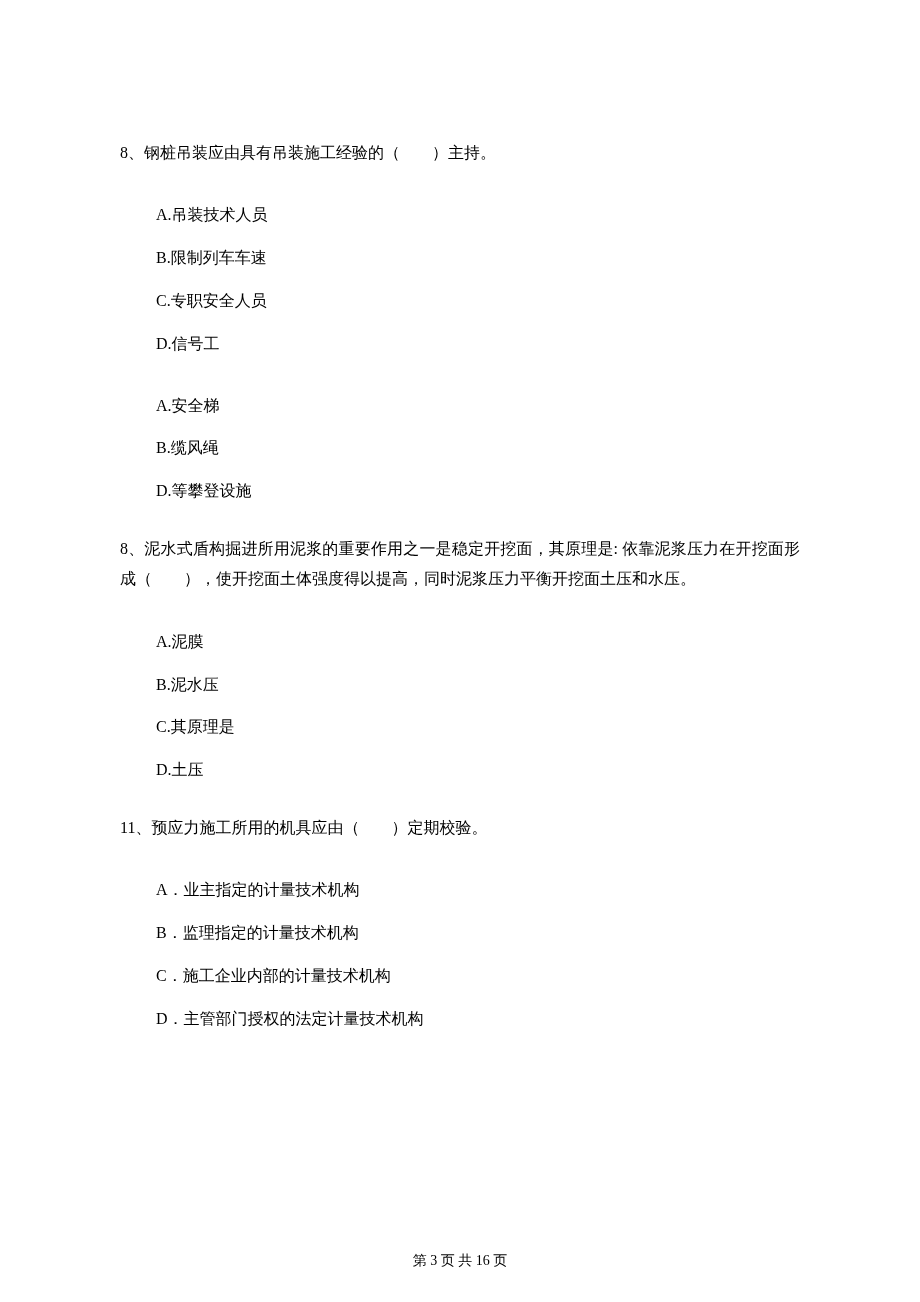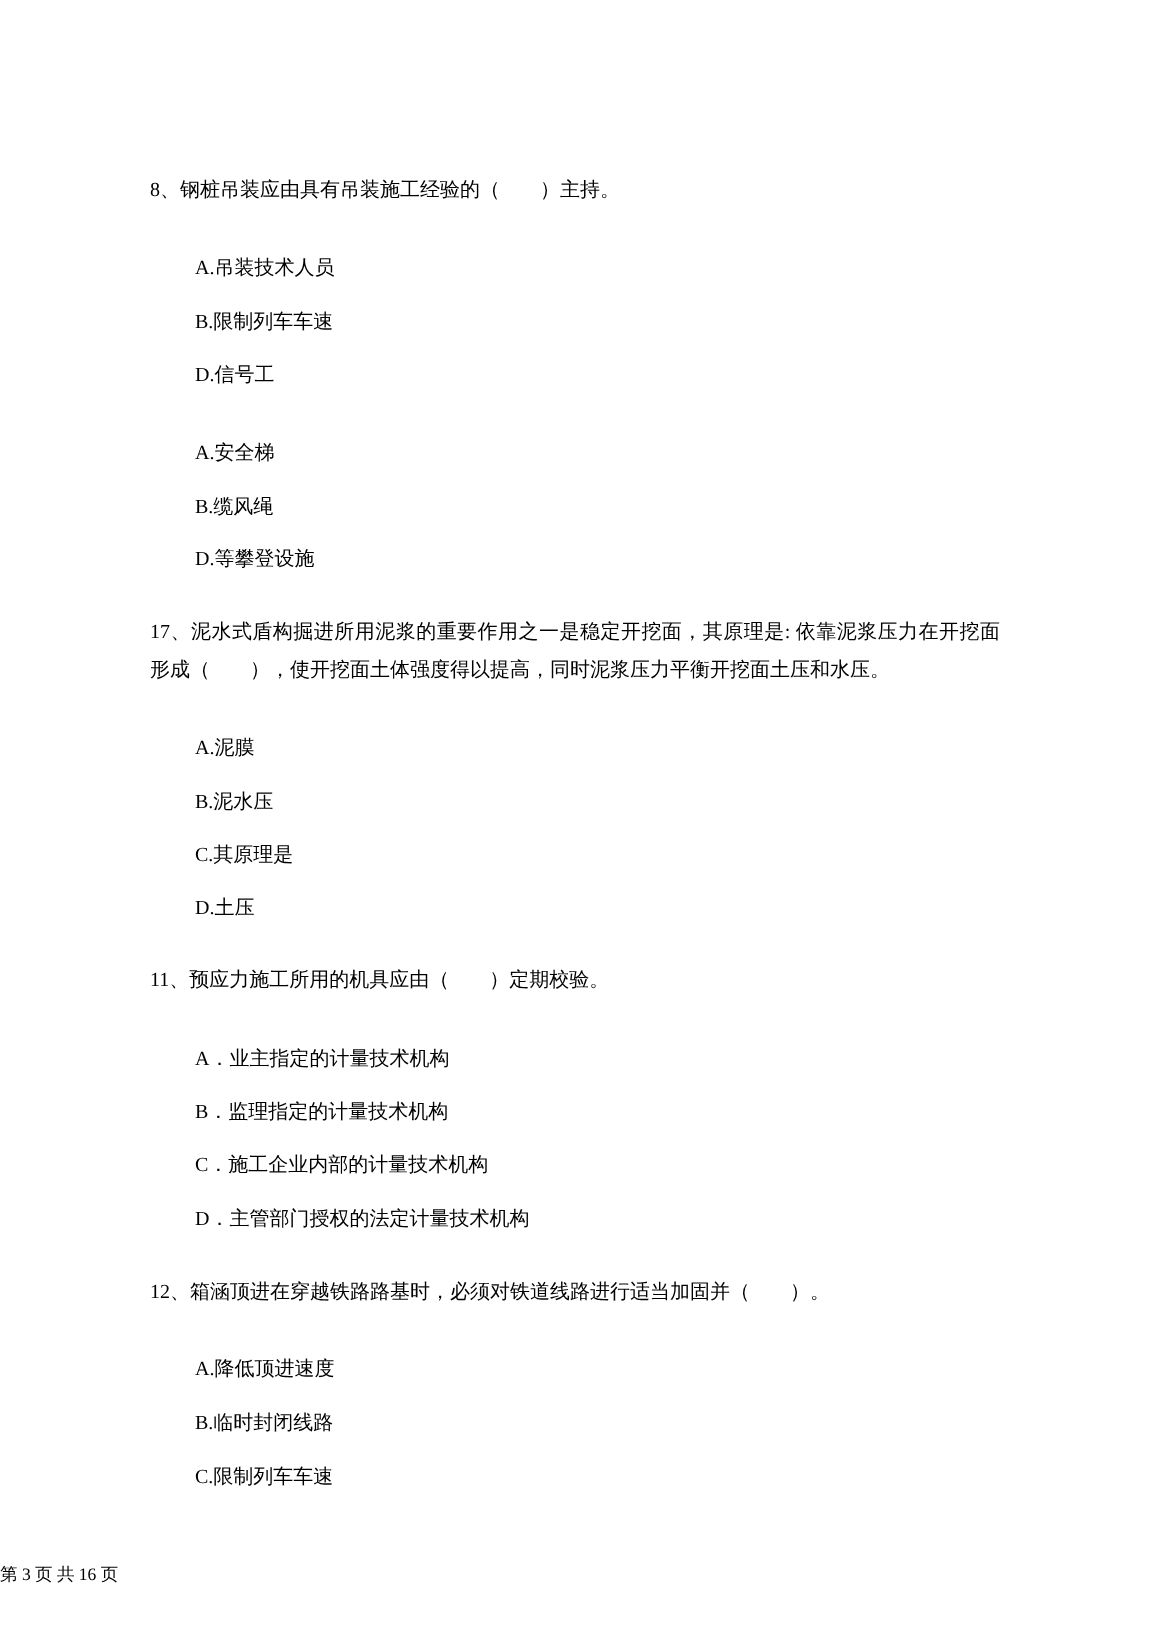--- a/index.html
+++ b/index.html
@@ -29,71 +29,64 @@
     }
     .option {
       margin-bottom: 14px;
       line-height: 1.8;
     }
     .page-footer {
       position: absolute;
       bottom: 30px;
       left: 0;
       right: 0;
-      text-align: left;
+      text-align: center;
       font-size: 14px;
       color: #000000;
     }
   </style>
 </head>
 <body>
 
 <div class="content">
 
   <div class="question">
     <div class="question-text">8、钢桩吊装应由具有吊装施工经验的（　　）主持。</div>
     <div class="options">
       <div class="option">A.吊装技术人员</div>
       <div class="option">B.限制列车车速</div>
+      <div class="option">C.专职安全人员</div>
       <div class="option">D.信号工</div>
     </div>
   </div>
 
   <div class="question">
     <div class="options">
       <div class="option">A.安全梯</div>
       <div class="option">B.缆风绳</div>
       <div class="option">D.等攀登设施</div>
     </div>
   </div>
 
   <div class="question">
-    <div class="question-text">17、泥水式盾构掘进所用泥浆的重要作用之一是稳定开挖面，其原理是: 依靠泥浆压力在开挖面形成（　　），使开挖面土体强度得以提高，同时泥浆压力平衡开挖面土压和水压。</div>
+    <div class="question-text">8、泥水式盾构掘进所用泥浆的重要作用之一是稳定开挖面，其原理是: 依靠泥浆压力在开挖面形成（　　），使开挖面土体强度得以提高，同时泥浆压力平衡开挖面土压和水压。</div>
     <div class="options">
       <div class="option">A.泥膜</div>
       <div class="option">B.泥水压</div>
       <div class="option">C.其原理是</div>
       <div class="option">D.土压</div>
     </div>
   </div>
 
   <div class="question">
     <div class="question-text">11、预应力施工所用的机具应由（　　）定期校验。</div>
     <div class="options">
       <div class="option">A．业主指定的计量技术机构</div>
       <div class="option">B．监理指定的计量技术机构</div>
       <div class="option">C．施工企业内部的计量技术机构</div>
       <div class="option">D．主管部门授权的法定计量技术机构</div>
     </div>
   </div>
 
-  <div class="question">
-    <div class="question-text">12、箱涵顶进在穿越铁路路基时，必须对铁道线路进行适当加固并（　　）。</div>
-    <div class="options">
-      <div class="option">A.降低顶进速度</div>
-      <div class="option">B.临时封闭线路</div>
-      <div class="option">C.限制列车车速</div>
-    </div>
-  </div>
 
 </div>
 
 <div class="page-footer">第 3 页 共 16 页</div>
 
 </body></html>

